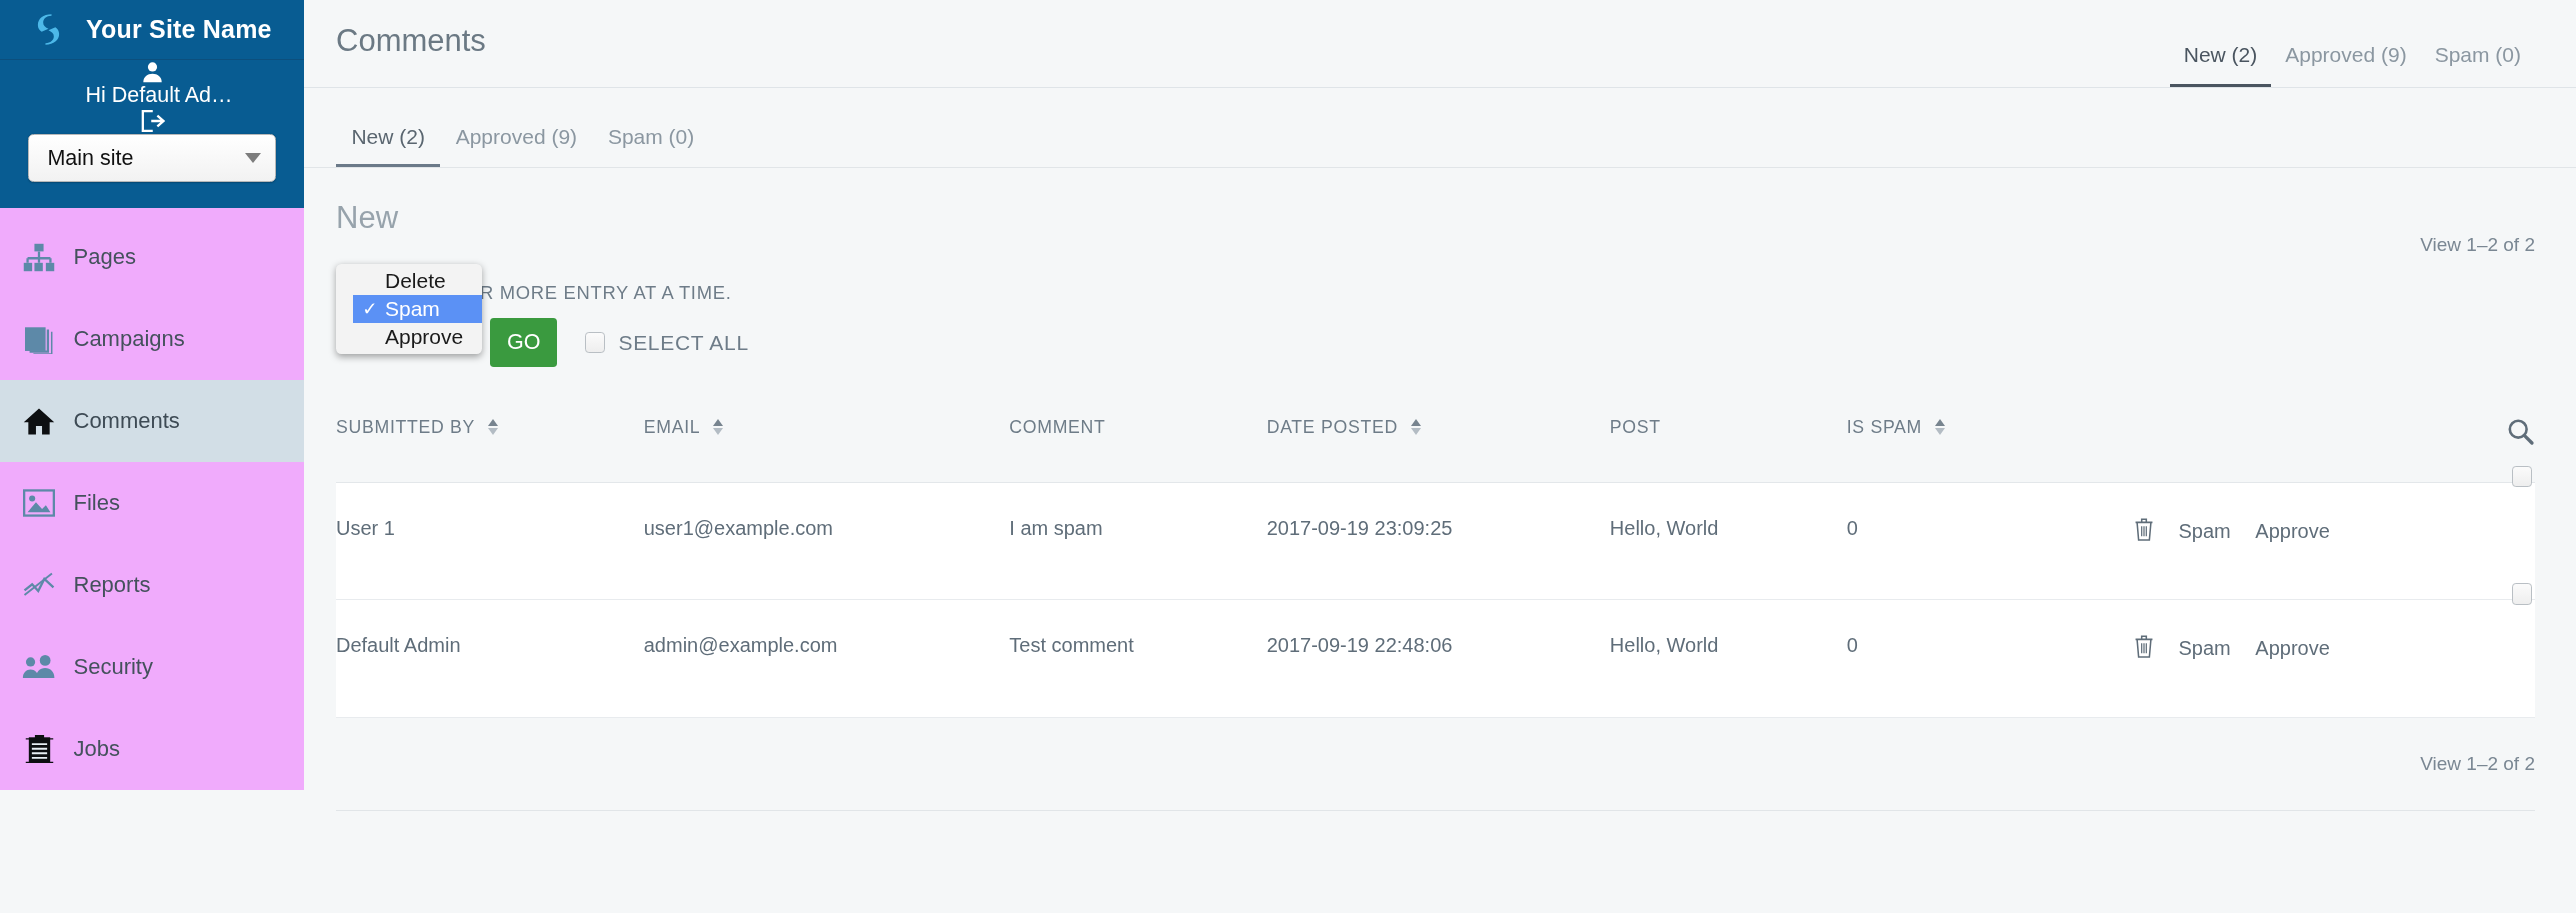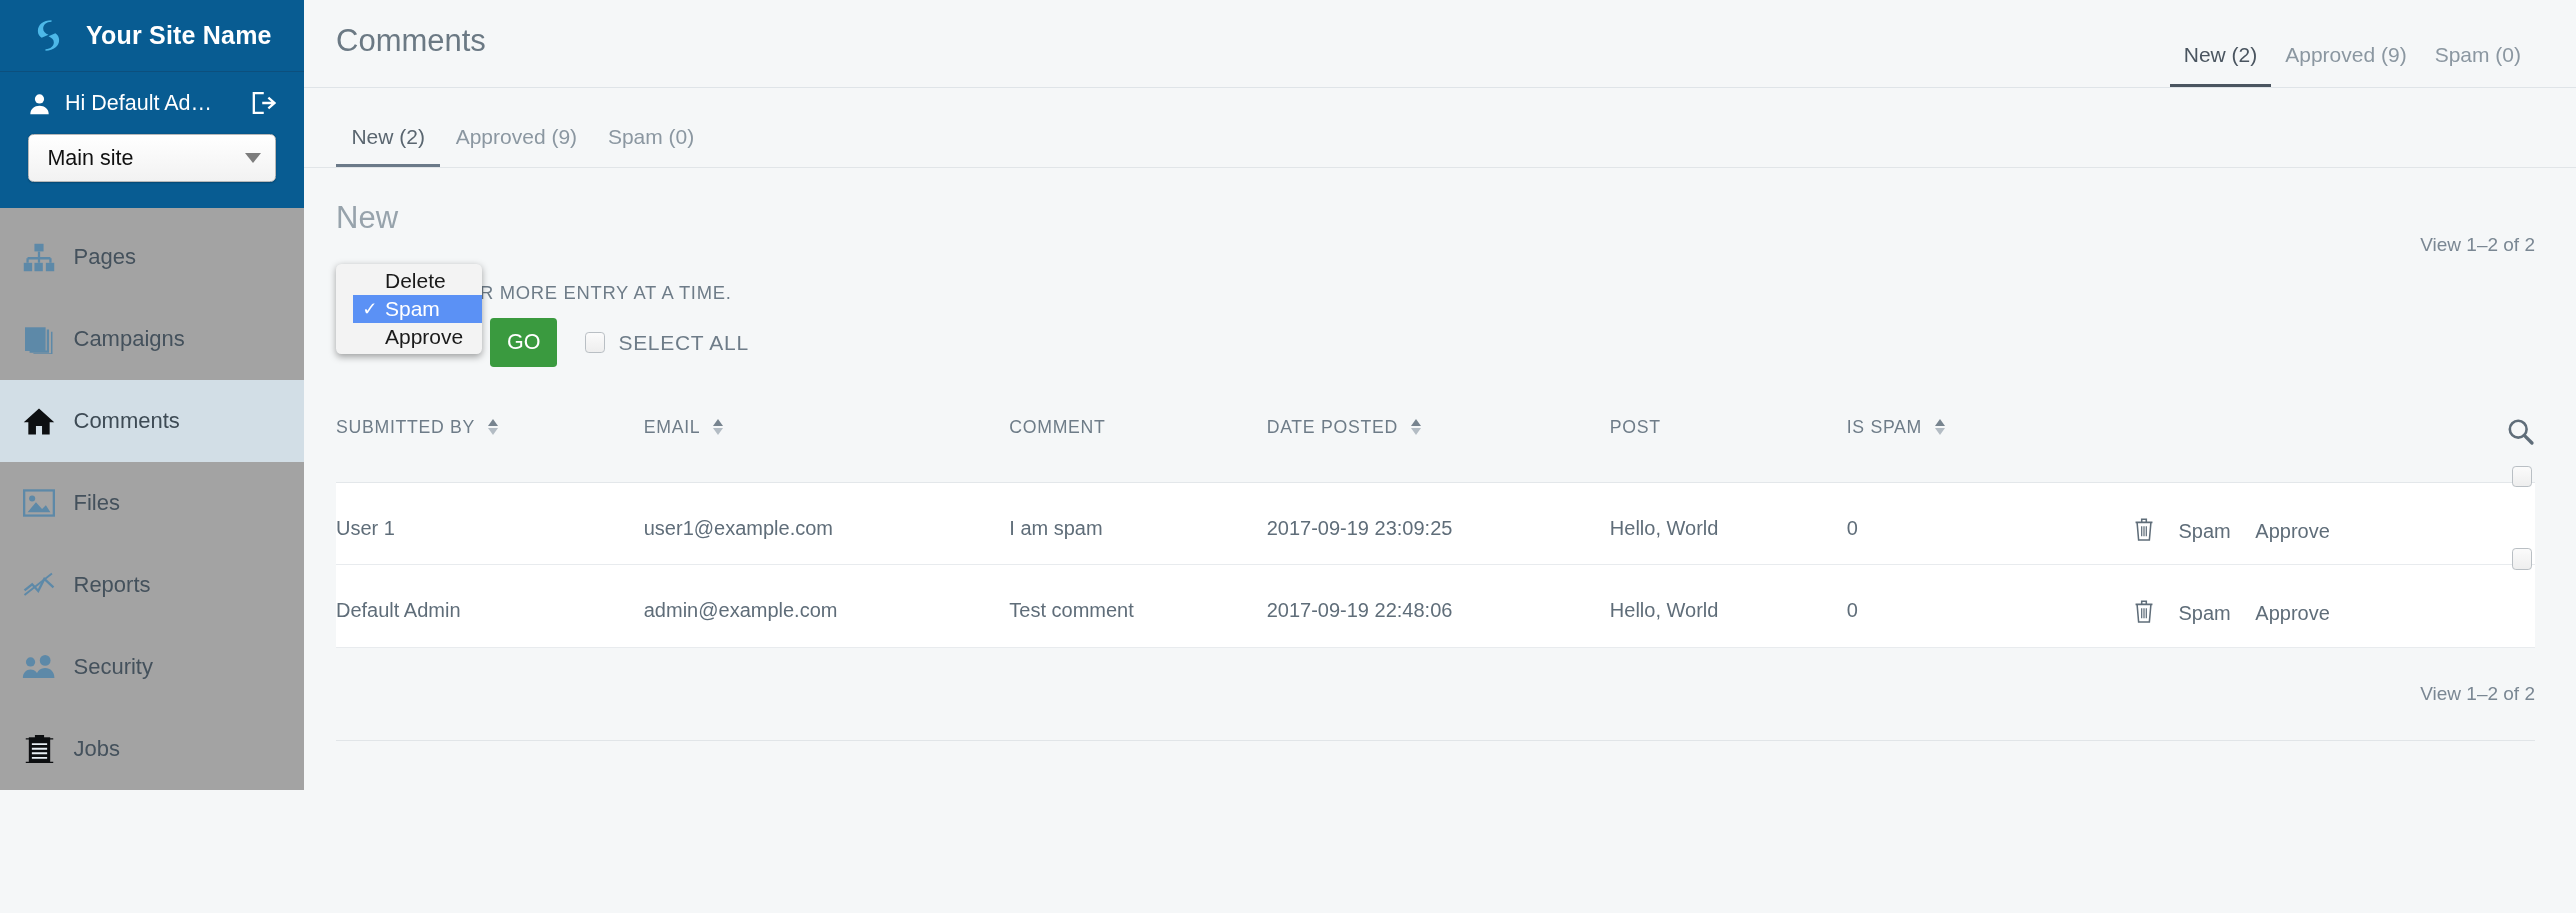--- a/index.html
+++ b/index.html
@@ -23,41 +23,41 @@
     display: flex; align-items: center; padding-left: 28px;
     border-bottom: 0.8px solid #0c4f7d;
   }
   .brand-logo { width: 41px; height: 41px; flex: 0 0 41px; display:block; }
   .brand-name {
     color: #ffffff; font-size: 25px; font-weight: bold;
     margin-left: 17px; letter-spacing: 0.2px; white-space: nowrap;
   }
   .sb-user {
     background: #085c92; height: 77px;
-    display: flex; align-items: center; padding: 0 28px;
+    display: flex; align-items: center; padding: 0 28px; flex-direction: column;
   }
   .user-ico { width: 23px; height: 23px; flex:0 0 23px; display:block; }
   .user-hi {
     color: #fff; font-size: 21.5px; margin-left: 14px; white-space: nowrap;
     flex: 1 1 auto;
   }
   .logout-ico { width: 26px; height: 26px; flex:0 0 26px; display:block; cursor:pointer;}
   .sb-site {
     background: #085c92; padding: 0 28px 26px 28px;
   }
   .site-select {
     background: linear-gradient(#ffffff,#f2f2f2);
     border: 0.8px solid #b8b8b8; border-radius: 5.4px;
     height: 48px; display: flex; align-items: center;
     padding: 0 14px 0 18.4px; box-shadow: 0 0.8px 1.5px rgba(0,0,0,.22);
   }
   .site-select-label { font-size: 21.5px; color: #111; flex: 1 1 auto; }
   .caret-dn { width:0;height:0;border-left:8.4px solid transparent;border-right:8.4px solid transparent;border-top:10px solid #7d7d7d; }
 
-  .sb-nav { flex: 1 1 auto; background: #a3a3a3; padding-top: 7.7px; }
+  .sb-nav { flex: 1 1 auto; background: #f0abfc; padding-top: 7.7px; }
   .nav-item {
     height: 82px; display: flex; align-items: center;
     padding-left: 21.5px; cursor: pointer;
   }
   .nav-item.active { background: #d2dee6; }
   .nav-ico { width: 35px; height: 35px; flex: 0 0 35px; display:flex; align-items:center; justify-content:center; }
   .nav-ico svg { display:block; }
   .nav-label { font-size: 22px; color: #44515c; margin-left: 17px; }
   .nav-item.active .nav-label { color: #3e4b55; }
 
@@ -137,21 +137,21 @@
   }
   .th-inner { display: flex; align-items: center; gap: 13px; }
   .sorter { display:inline-flex; flex-direction:column; gap:2.3px; }
   .sort-up { width:0;height:0;border-left:5.4px solid transparent;border-right:5.4px solid transparent;border-bottom:7px solid #77848f; }
   .sort-dn { width:0;height:0;border-left:5.4px solid transparent;border-right:5.4px solid transparent;border-top:7px solid #b3bcc4; }
   .th-search { text-align: right !important; }
   .srch-ico { display:inline-block; cursor:pointer; }
 
   .tbl tbody tr { background: #ffffff; }
   .tbl tbody td {
-    font-size: 20px; color: #5f6d79; padding: 34px 0 18px 0;
+    font-size: 20px; color: #5f6d79; padding: 34px 0 53px 0;
     border-bottom: 0.8px solid #e8ebee; vertical-align: top;
   }
   .tbl tbody td.first { padding-left: 0; }
   .actions-cell { position: relative; }
   .act-row { display: flex; align-items: center; gap: 24.6px; }
   .trash-ico { cursor: pointer; display:block; }
   .act-link { font-size: 20px; color: #5f6d79; cursor: pointer; white-space: nowrap; }
   .row-cbx { position: absolute; top: -17px; right: 3.1px; }
 
   .table-footer { display: flex; justify-content: flex-end; padding: 35px 0 0 0; }

